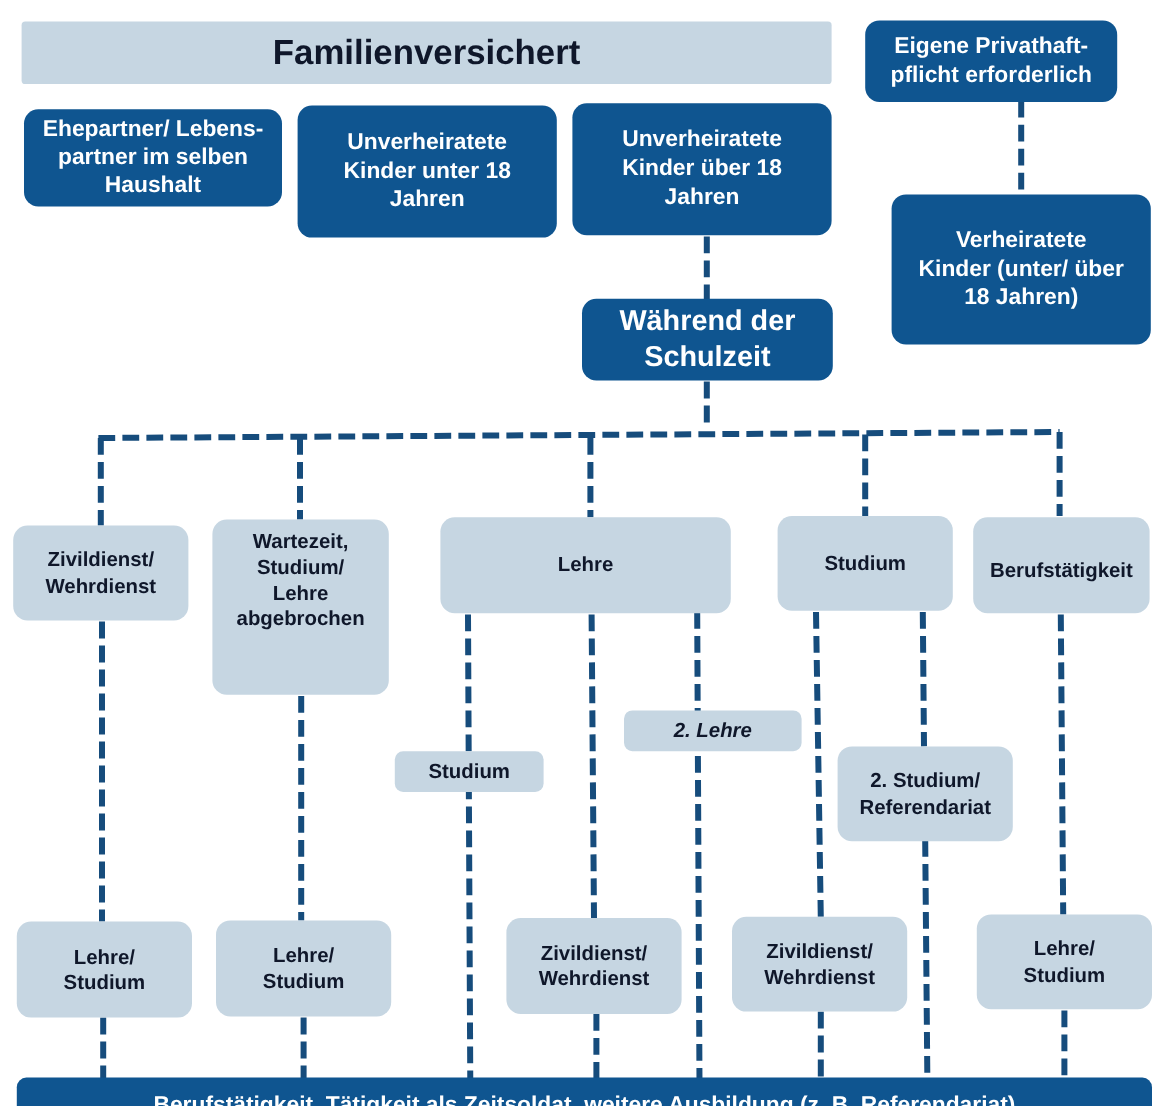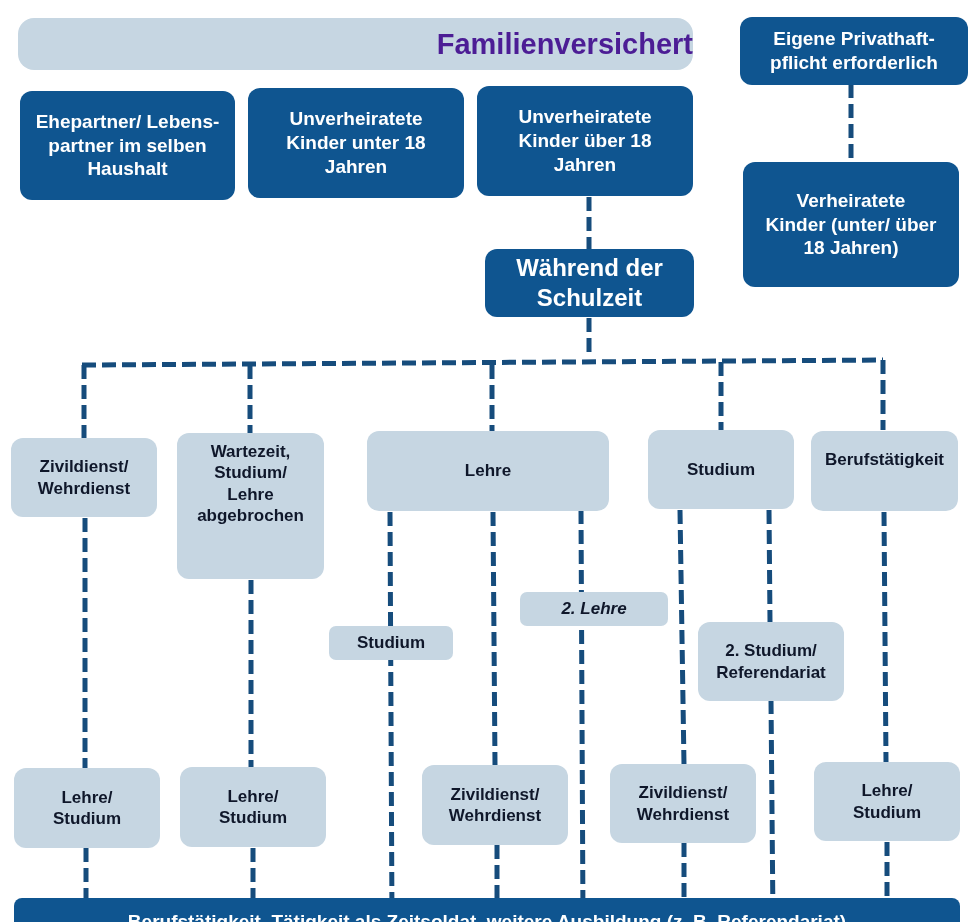--- a/index.html
+++ b/index.html
@@ -3,21 +3,21 @@
 <meta charset="utf-8">
 <style>
   html, body { margin:0; padding:0; background:#ffffff; }
   body { width:977px; height:922px; position:relative; overflow:hidden;
          font-family:"Liberation Sans", sans-serif; }
   .box { position:absolute; box-sizing:border-box; display:flex; align-items:center;
          justify-content:center; text-align:center; border-radius:12px; font-weight:bold;
          line-height:1.25; }
   .dark { background:#0f5590; color:#ffffff; font-size:19px; }
   .light { background:#c6d6e2; color:#0f172a; font-size:17px; }
-  .title { background:#c6d6e2; color:#4c1d95; font-size:29px; border-radius:16px;justify-content:flex-end; }
+  .title { background:#c6d6e2; color:#0f172a; font-size:29px; border-radius:3px; }
   .bottom { background:#0f5590; color:#ffffff; font-size:19px; border-radius:8px 8px 0 0;
             align-items:flex-start; padding-top:12px; }
   svg.lines { position:absolute; left:0; top:0; }
   .label { white-space:pre-line; }
 </style>
 </head>
 <body>
 
 <svg class="lines" width="977" height="922">
   <g stroke="#164c7c" stroke-width="5" stroke-dasharray="14 6" fill="none">
@@ -44,37 +44,37 @@
     <line x1="497" y1="845" x2="497" y2="900"></line>
     <line x1="684" y1="843" x2="684" y2="900"></line>
     <line x1="887" y1="842" x2="887" y2="900"></line>
   </g>
 </svg>
 
 <div class="box title" style="left:18px;top:18px;width:675px;height:52px;">
     <span class="label">Familienversichert</span>
   </div>
 
-<div class="box dark" style="left:20px;top:91px;width:215px;height:109px;">
+<div class="box dark" style="left:20px;top:91px;width:215px;height:81px;">
     <span class="label">Ehepartner/ Lebens-
 partner im selben
 Haushalt</span>
   </div>
 <div class="box dark" style="left:248px;top:88px;width:216px;height:110px;">
     <span class="label">Unverheiratete
 Kinder unter 18
 Jahren</span>
   </div>
 <div class="box dark" style="left:477px;top:86px;width:216px;height:110px;">
     <span class="label">Unverheiratete
 Kinder über 18
 Jahren</span>
   </div>
 
-<div class="box dark" style="left:740px;top:17px;width:228px;height:68px;">
+<div class="box dark" style="left:721px;top:17px;width:210px;height:68px;">
     <span class="label">Eigene Privathaft-
 pflicht erforderlich</span>
   </div>
 <div class="box dark" style="left:743px;top:162px;width:216px;height:125px;">
     <span class="label">Verheiratete
 Kinder (unter/ über
 18 Jahren)</span>
   </div>
 
 <div class="box dark" style="left:485px;top:249px;width:209px;height:68px;font-size:24px;">
@@ -91,21 +91,21 @@
 Studium/
 Lehre
 abgebrochen</span>
   </div>
 <div class="box light" style="left:367px;top:431px;width:242px;height:80px;">
     <span class="label">Lehre</span>
   </div>
 <div class="box light" style="left:648px;top:430px;width:146px;height:79px;">
     <span class="label">Studium</span>
   </div>
-<div class="box light" style="left:811px;top:431px;width:147px;height:80px;align-items:flex-start;padding-top:18px;">
+<div class="box light" style="left:811px;top:431px;width:147px;height:80px;align-items:flex-start;padding-top:34px;">
     <span class="label">Berufstätigkeit</span>
   </div>
 
 <div class="box light" style="left:329px;top:626px;width:124px;height:34px;border-radius:7px;">
     <span class="label">Studium</span>
   </div>
 <div class="box light" style="left:520px;top:592px;width:148px;height:34px;border-radius:7px;font-style:italic;">
     <span class="label">2. Lehre</span>
   </div>
 <div class="box light" style="left:698px;top:622px;width:146px;height:79px;">

